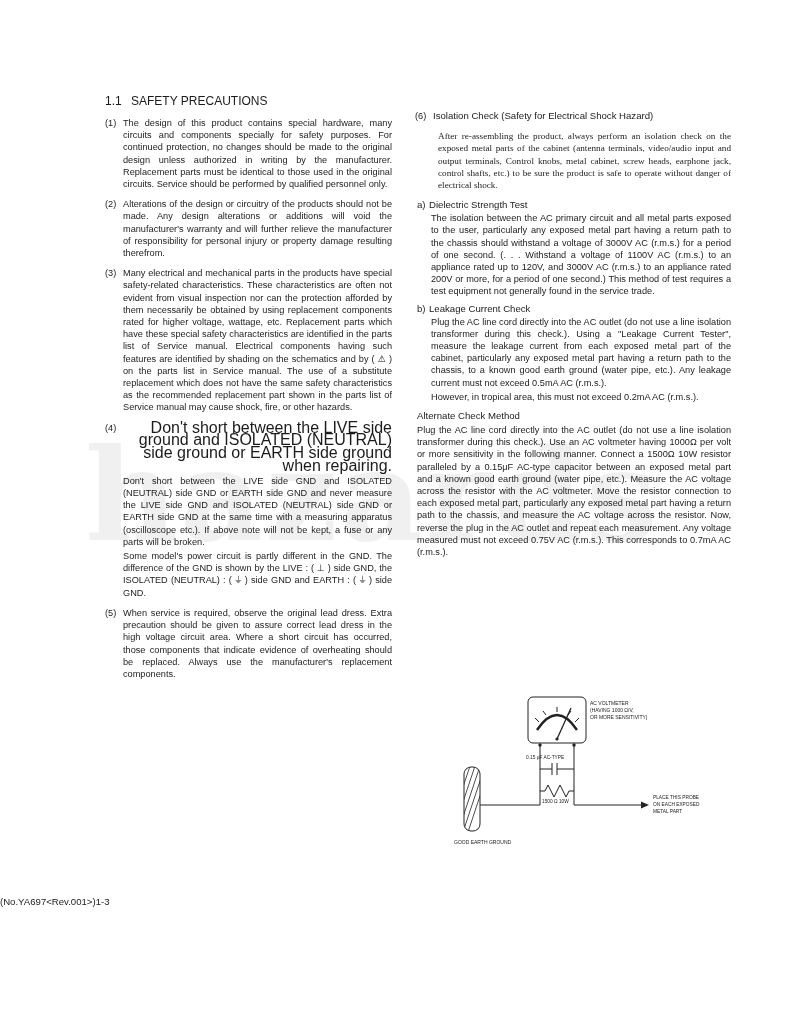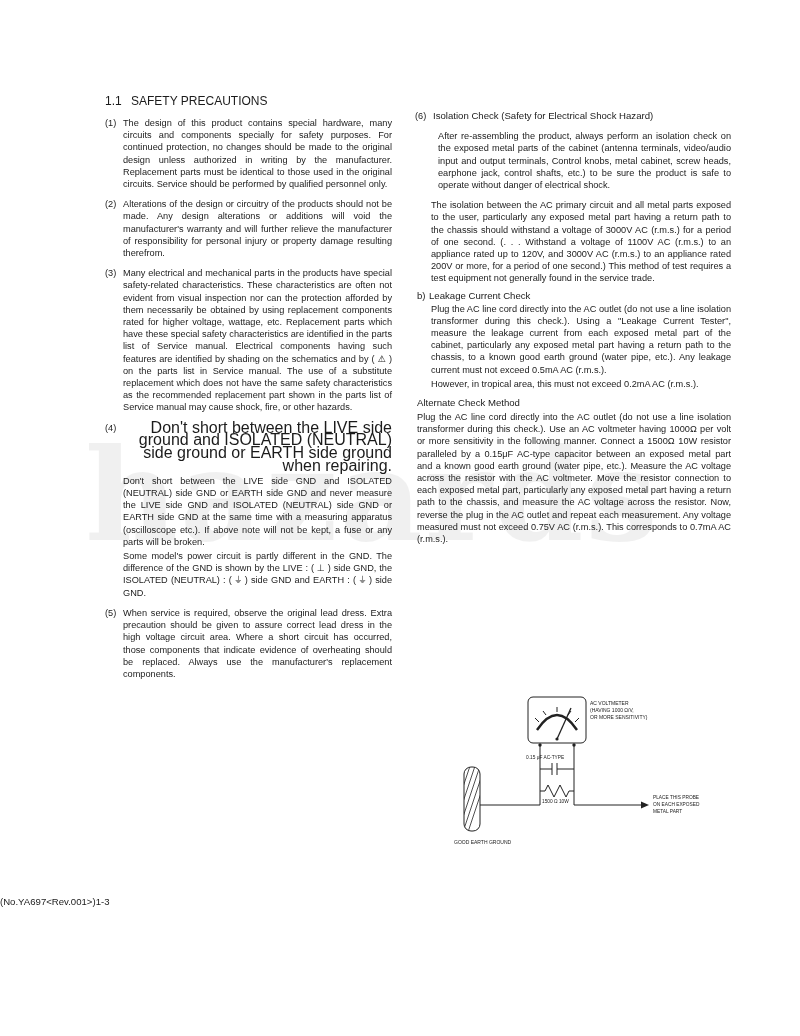--- a/index.html
+++ b/index.html
@@ -20,21 +20,21 @@
   .col-left { left:105px; top:94px; width:287px; }
   .col-right { left:415px; top:110px; width:316px; }
   .sec-heading { font-size:12px; margin-bottom:9px; }
   .sec-heading .sec-num { display:inline-block; width:26px; }
   .item { display:flex; margin-bottom:6px; }
   .item .num { flex:0 0 18px; font-size:9.2px; line-height:12.2px; }
   .item .body { flex:1; min-width:0; }
   .body p { font-size:9.2px; line-height:12.2px; text-align:justify; margin-bottom:2px; }
   p.lead { font-size:16px; line-height:12.8px; text-align:right; }
   p.h6 { font-size:9.6px; text-align:left; margin-bottom:8px; }
-  .ind { padding-left:5px; }
+  .ind { padding-left:5px;font-family:Liberation Serif, serif; }
   .sub { margin-top:5px; margin-left:2px; }
   .sub-h { font-size:9.6px; margin-bottom:2px; }
   .sub-h .sub-label { display:inline-block; width:12px; }
   .sub-body { margin-left:14px; font-size:9.2px; line-height:12.2px; text-align:justify; margin-bottom:2px; }
   .alt { margin-top:7px; margin-left:2px; }
   .alt-h { font-size:9.6px; margin-bottom:3px; }
   .alt .sub-body { margin-left:0; }
   .diagram { position:absolute; left:452px; top:693px; width:300px; height:162px; }
   .diagram svg { display:block; }
   .ln { fill:none; stroke:#222; stroke-width:1; }
@@ -101,20 +101,23 @@
 
     <div class="item">
       <span class="num">(6)</span>
       <div class="body">
         <p class="h6">Isolation Check (Safety for Electrical Shock Hazard)</p>
         <p class="ind">After re-assembling the product, always perform an isolation check on the exposed metal parts of the cabinet (antenna terminals, video/audio input and output terminals, Control knobs, metal cabinet, screw heads, earphone jack, control shafts, etc.) to be sure the product is safe to operate without danger of electrical shock.</p>
       </div>
     </div>
 
     <div class="sub">
+      <p class="sub-h">
+        <span class="sub-label">a)</span><span>Dielectric Strength Test</span>
+      </p>
       <p class="sub-body">The isolation between the AC primary circuit and all metal parts exposed to the user, particularly any exposed metal part having a return path to the chassis should withstand a voltage of 3000V AC (r.m.s.) for a period of one second. (. . . Withstand a voltage of 1100V AC (r.m.s.) to an appliance rated up to 120V, and 3000V AC (r.m.s.) to an appliance rated 200V or more, for a period of one second.) This method of test requires a test equipment not generally found in the service trade.</p>
     </div>
 
     <div class="sub">
       <p class="sub-h">
         <span class="sub-label">b)</span><span>Leakage Current Check</span>
       </p>
       <p class="sub-body">Plug the AC line cord directly into the AC outlet (do not use a line isolation transformer during this check.). Using a "Leakage Current Tester", measure the leakage current from each exposed metal part of the cabinet, particularly any exposed metal part having a return path to the chassis, to a known good earth ground (water pipe, etc.). Any leakage current must not exceed 0.5mA AC (r.m.s.).</p>
       <p class="sub-body">However, in tropical area, this must not exceed 0.2mA AC (r.m.s.).</p>
     </div>

